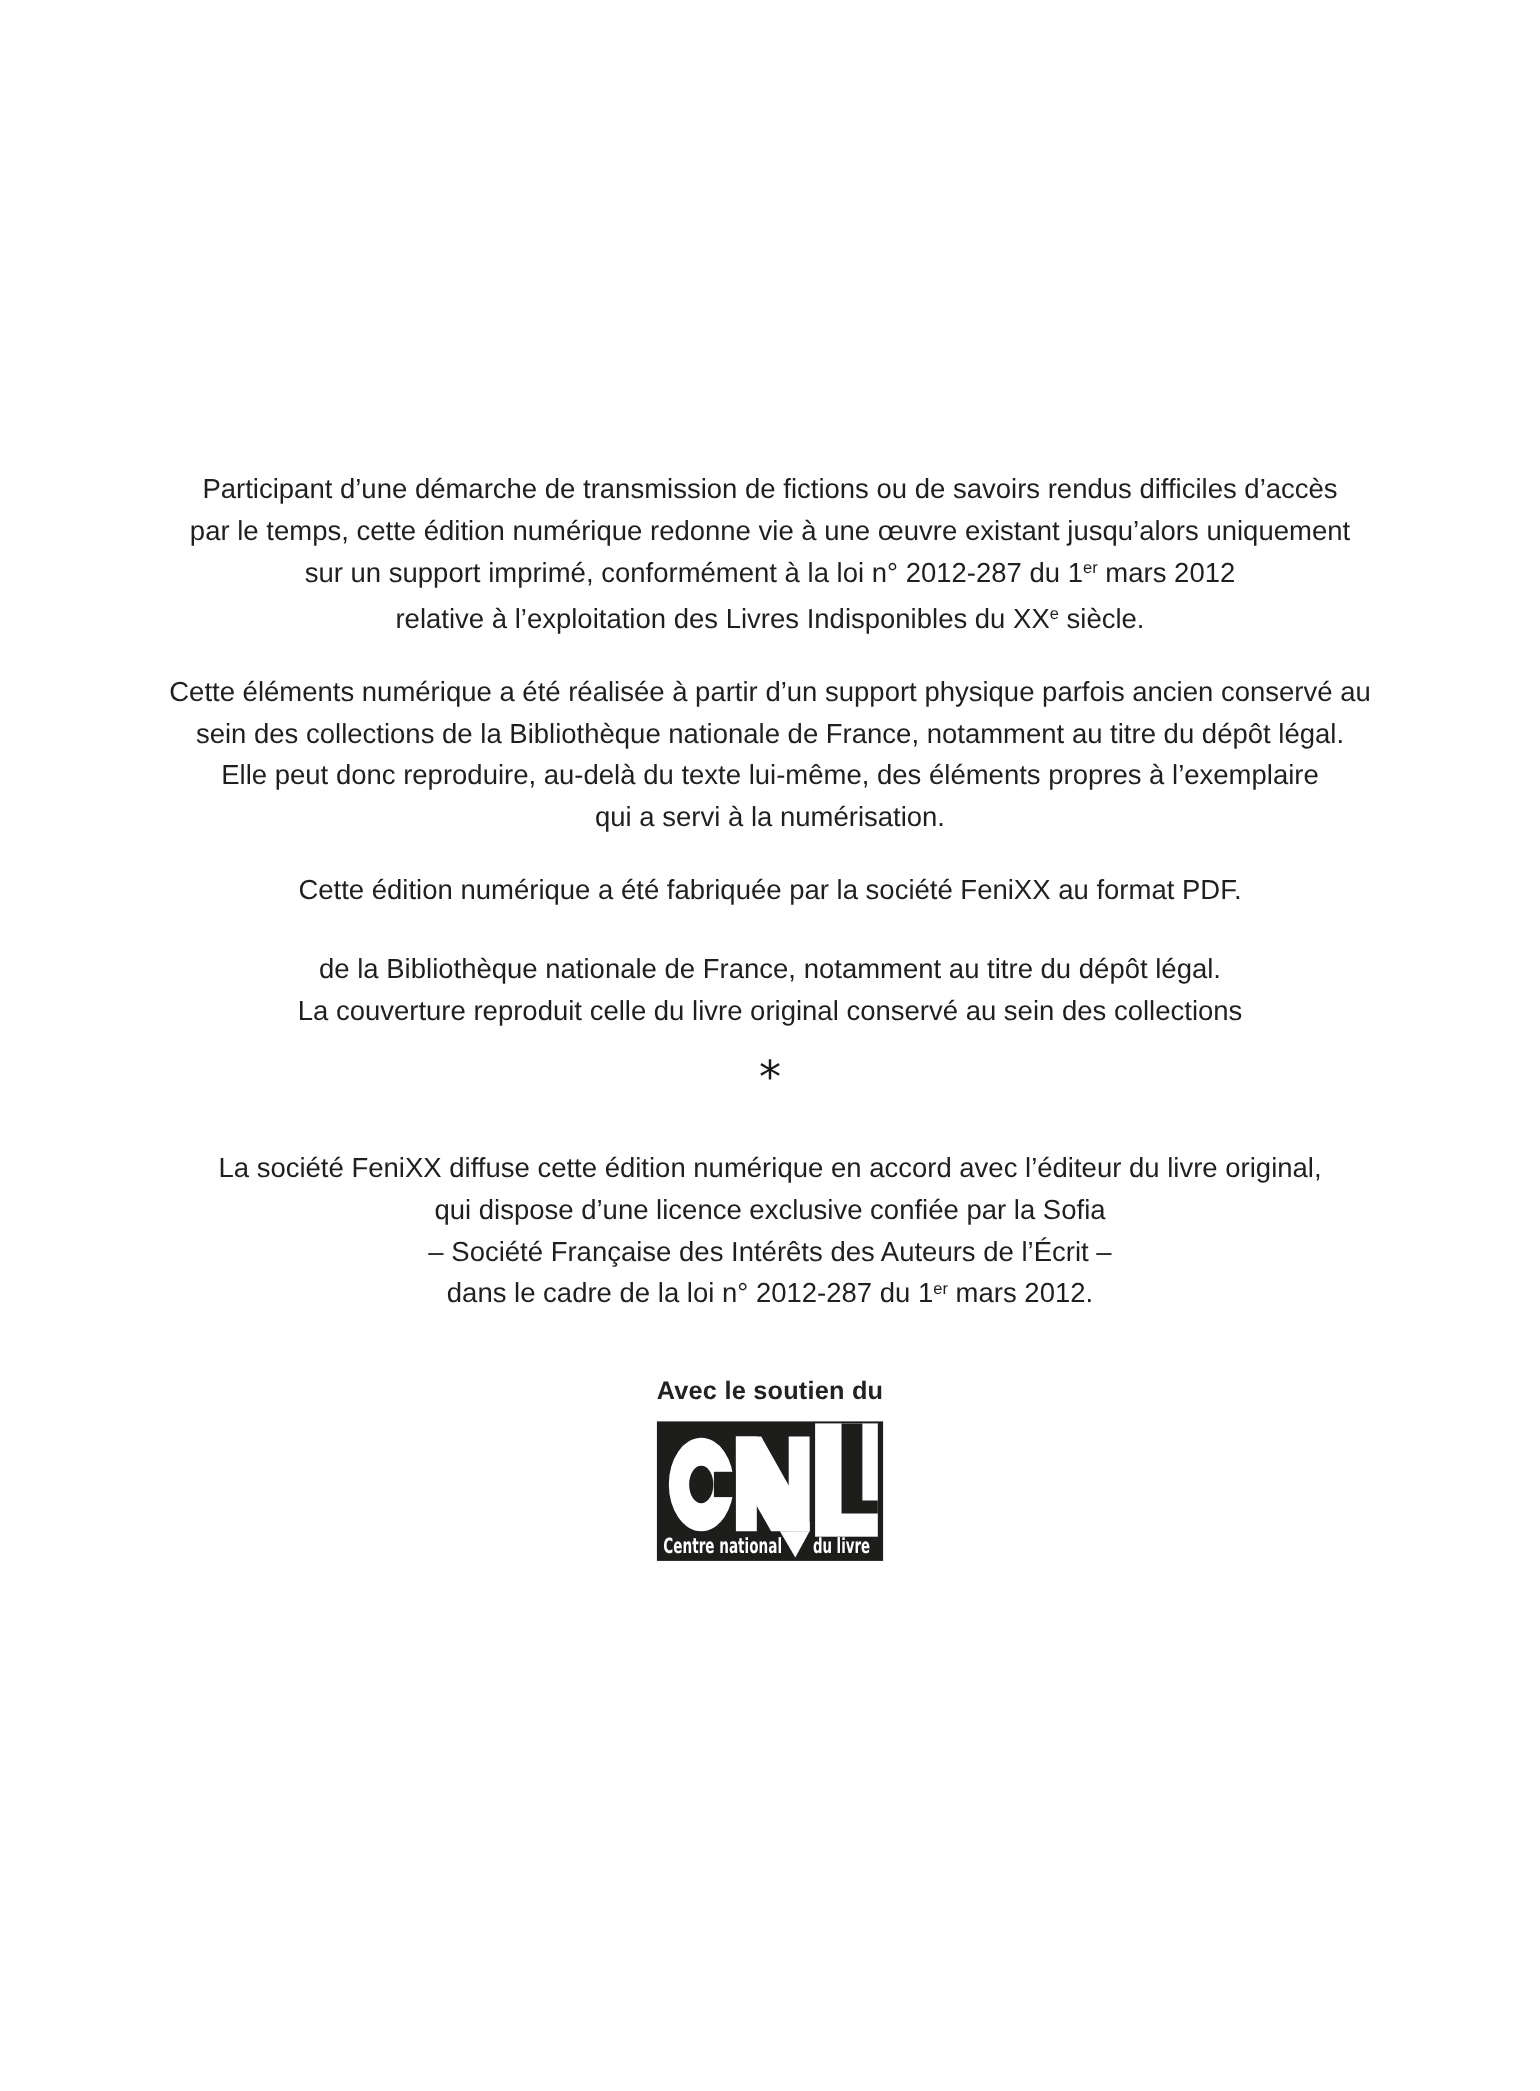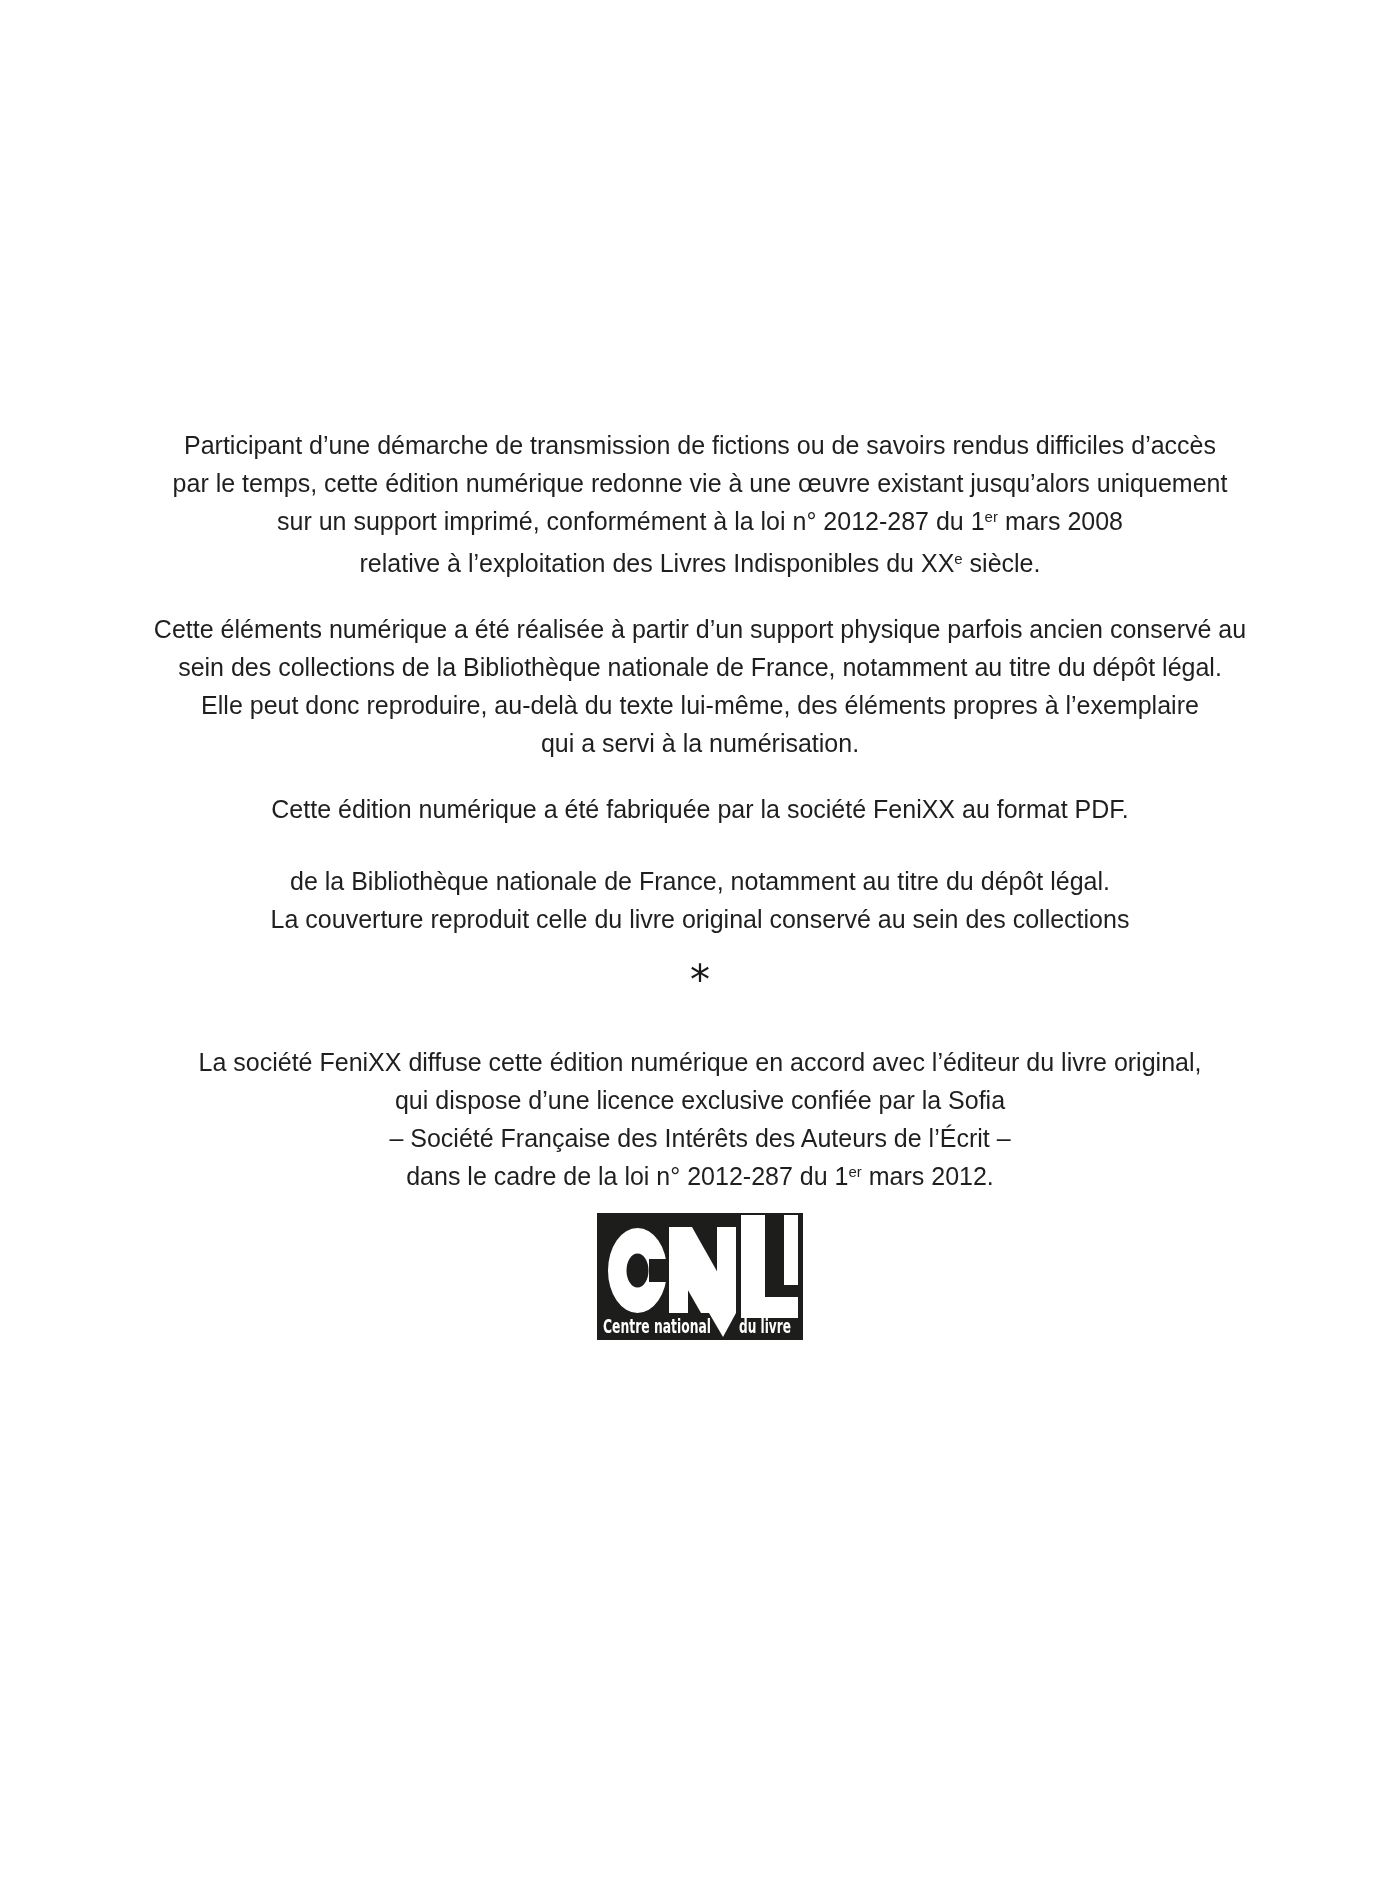--- a/index.html
+++ b/index.html
@@ -69,21 +69,21 @@
 </style>
 </head>
 <body>
 
 <div class="page">
   <div class="content">
 
     <div class="para" id="para1">
       <div class="line">Participant d’une démarche de transmission de fictions ou de savoirs rendus difficiles d’accès</div>
       <div class="line">par le temps, cette édition numérique redonne vie à une œuvre existant jusqu’alors uniquement</div>
-      <div class="line"><span>sur un support imprimé, conformément à la loi n° 2012-287 du 1</span><span class="sup">er</span><span> mars 2008</span></div>
+      <div class="line"><span>sur un support imprimé, conformément à la loi n° 2012-287 du 1</span><span class="sup">er</span><span> mars 2012</span></div>
       <div class="line"><span>relative à l’exploitation des Livres Indisponibles du XX</span><span class="sup">e</span><span> siècle.</span></div>
     </div>
 
     <div class="para" id="para2">
       <div class="line">Cette éléments numérique a été réalisée à partir d’un support physique parfois ancien conservé au</div>
       <div class="line">sein des collections de la Bibliothèque nationale de France, notamment au titre du dépôt légal.</div>
       <div class="line">Elle peut donc reproduire, au-delà du texte lui-même, des éléments propres à l’exemplaire</div>
       <div class="line">qui a servi à la numérisation.</div>
     </div>
 
@@ -98,20 +98,21 @@
 
     <div class="separator">*</div>
 
     <div class="para" id="para5">
       <div class="line">La société FeniXX diffuse cette édition numérique en accord avec l’éditeur du livre original,</div>
       <div class="line">qui dispose d’une licence exclusive confiée par la Sofia</div>
       <div class="line">– Société Française des Intérêts des Auteurs de l’Écrit –</div>
       <div class="line"><span>dans le cadre de la loi n° 2012-287 du 1</span><span class="sup">er</span><span> mars 2012.</span></div>
     </div>
 
+    <div class="support-label">Avec le soutien du</div>
 
     <div class="logo-wrap">
       <svg width="206" height="127" viewBox="0 0 206 127">
         <rect x="0" y="0" width="206" height="127" fill="#1d1d1b"></rect>
 
         <g>
           <path fill="#ffffff" fill-rule="evenodd" d="M11,57.5 a29.5,42.5 0 1 0 59,0 a29.5,42.5 0 1 0 -59,0 M29.5,57.5 a11,17 0 1 0 22,0 a11,17 0 1 0 -22,0"></path>
           <rect x="52" y="46" width="19" height="23" fill="#1d1d1b"></rect>
         </g>
 

